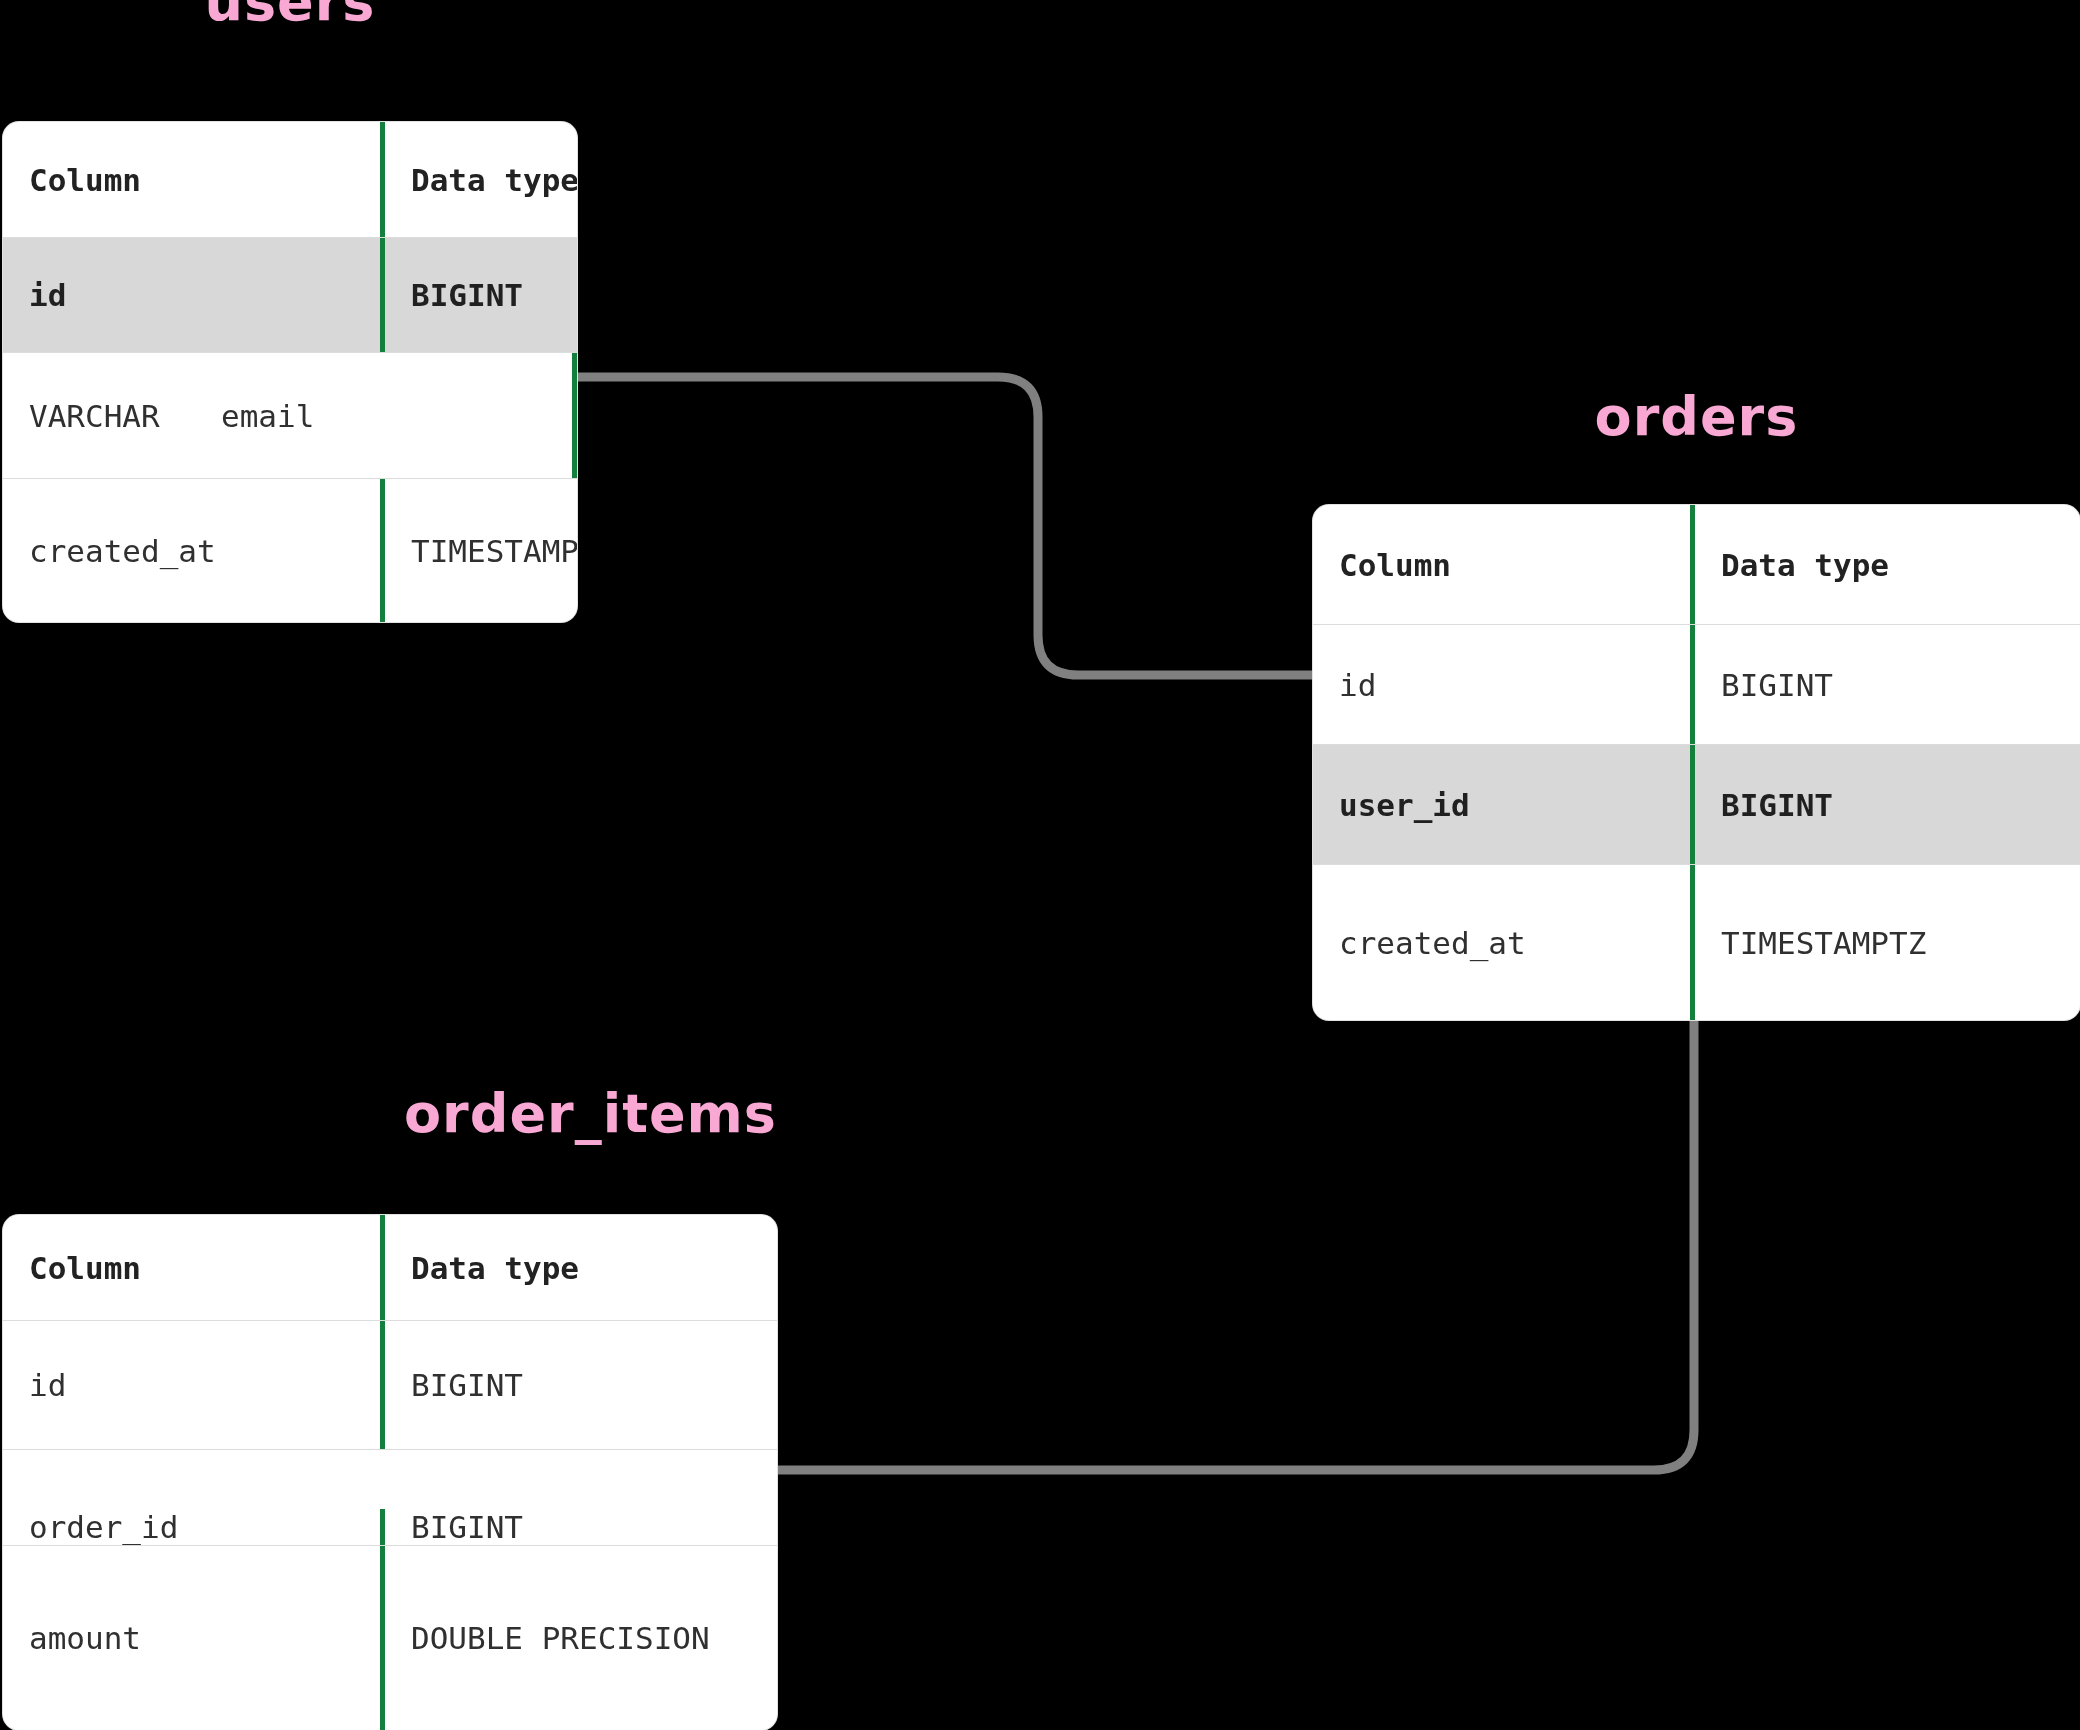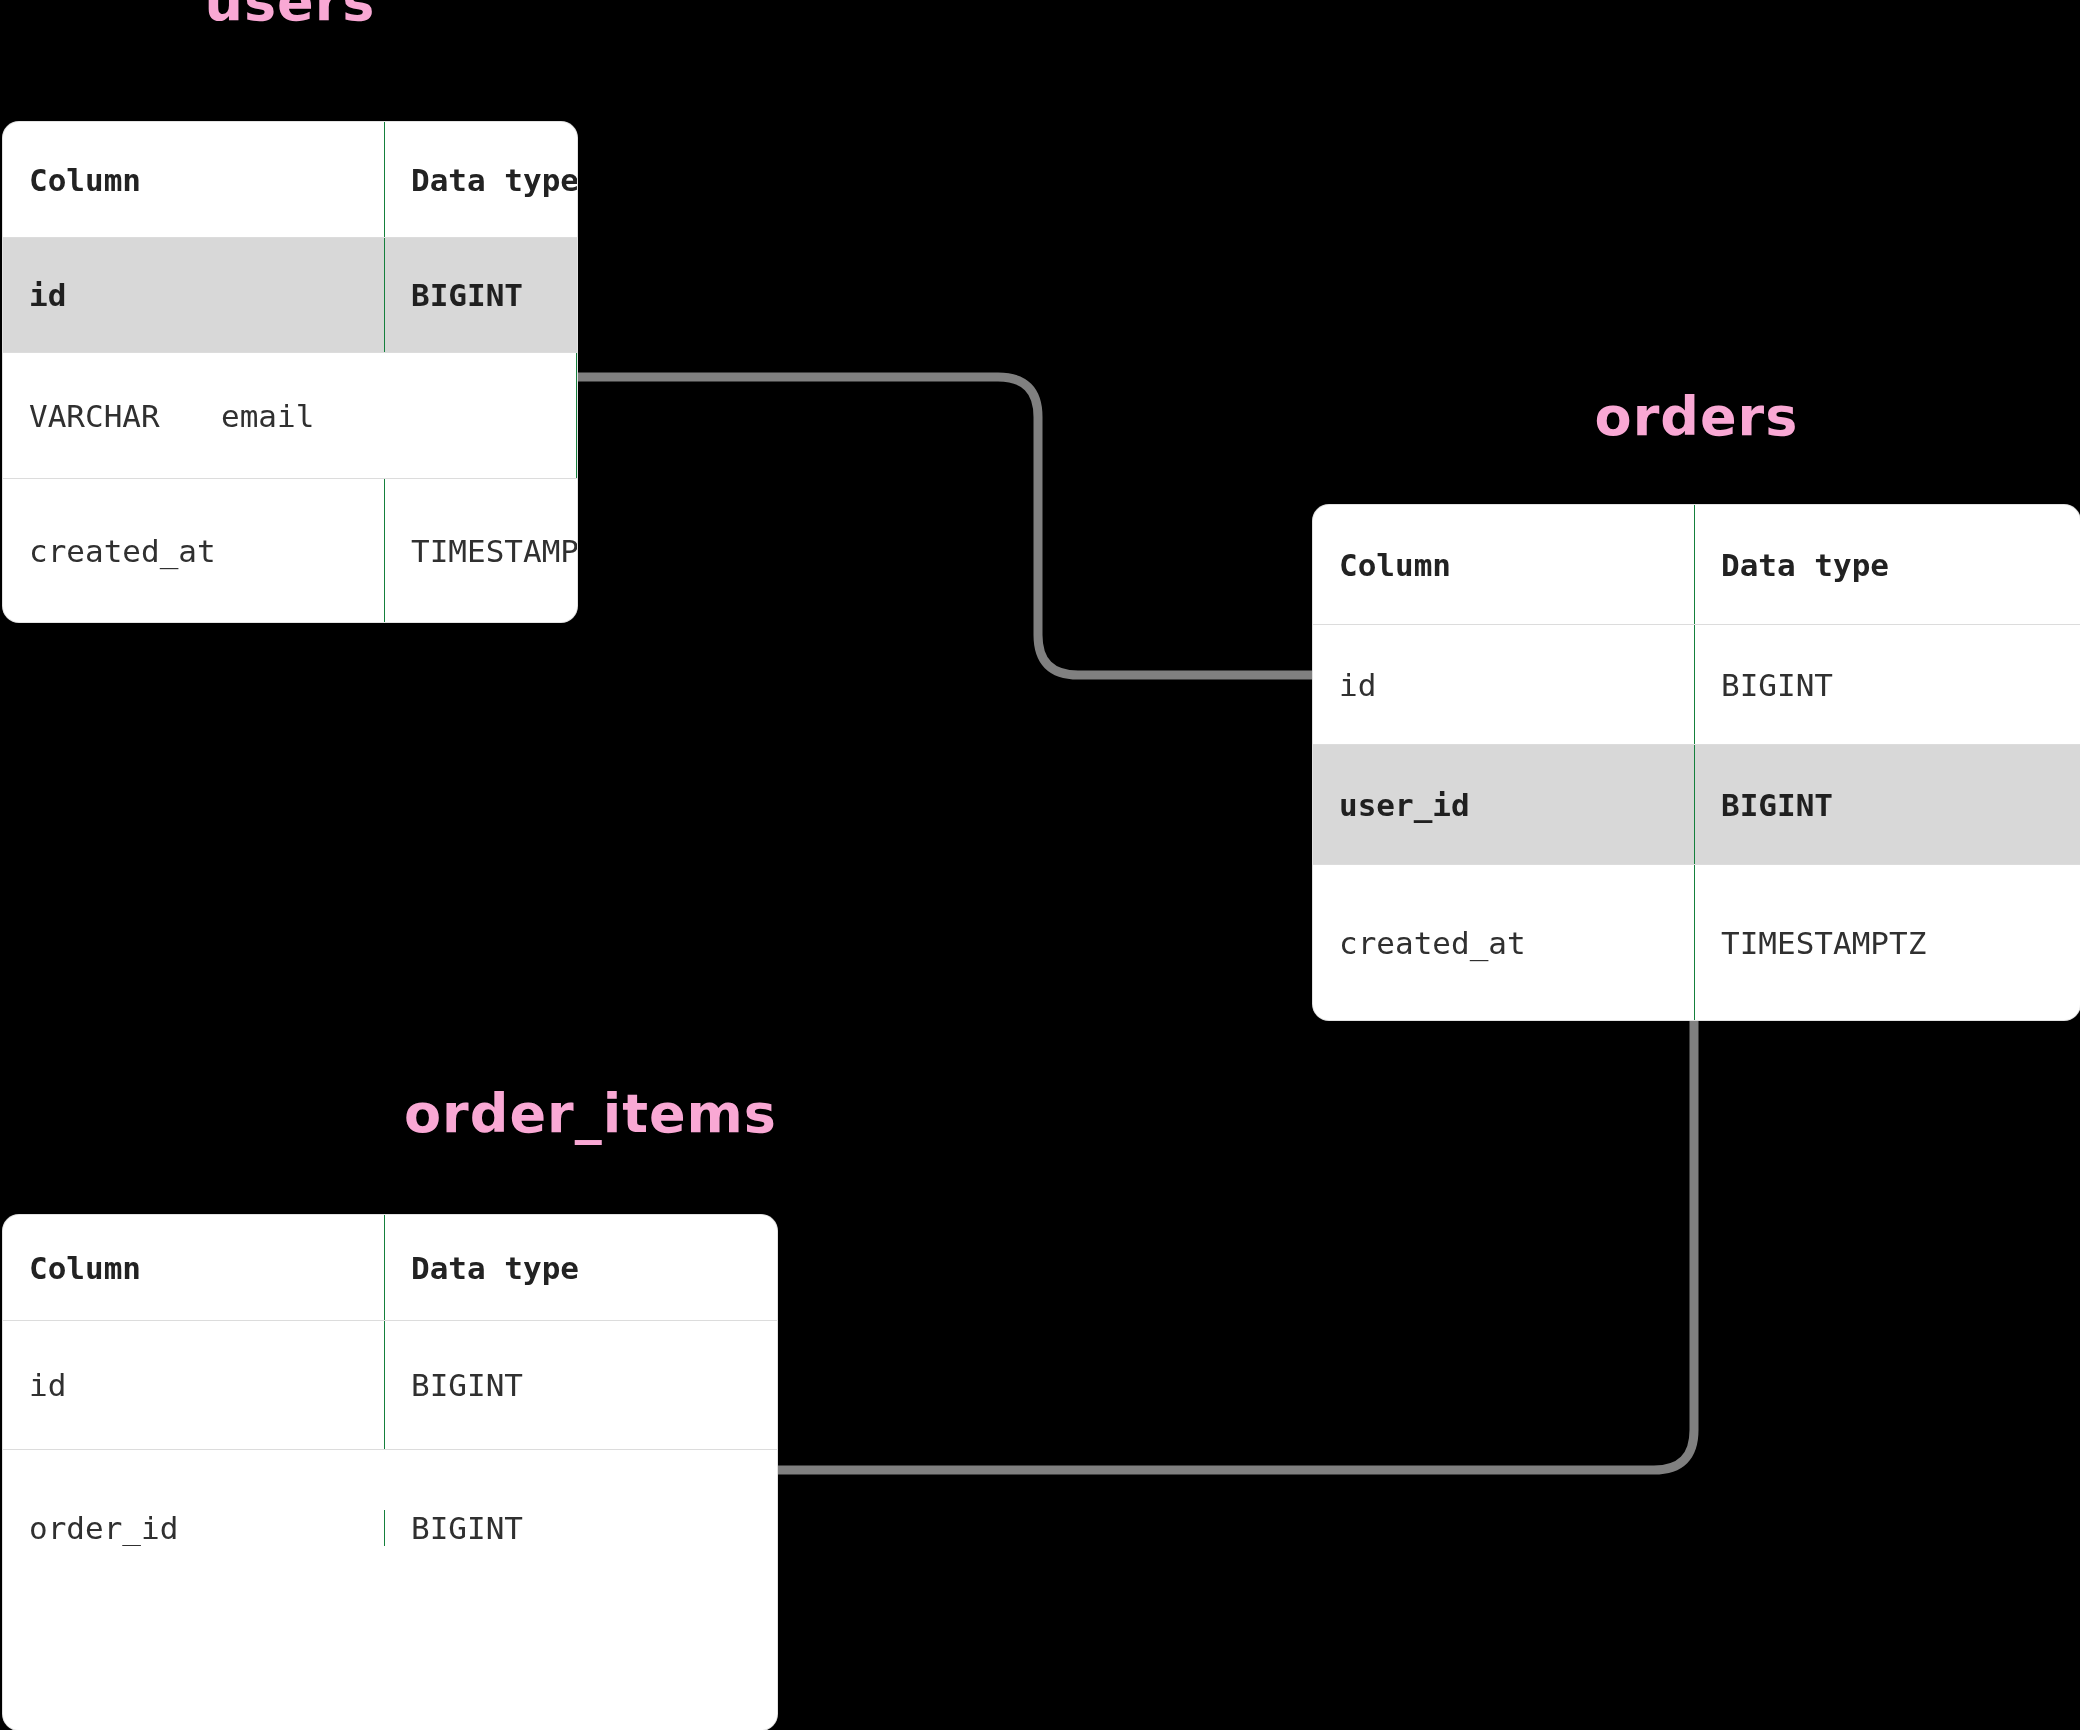--- a/index.html
+++ b/index.html
@@ -54,21 +54,21 @@
   .er-cell {
     box-sizing: border-box;
     display: flex;
     align-items: center;
     font-size: 31px;
     color: #303030;
     padding: 0 26px;
     white-space: nowrap;
     overflow: hidden;
   }
-  .er-cell.col-name { border-right: 1px solid #15803d; }
+  .er-cell.col-name { border-right: 5px solid #15803d; }
   .er-row.header .er-cell { font-weight: bold; color: #222222; }
 </style>
 </head>
 <body>
 
 <div id="canvas">
 
   <svg class="connector-layer" viewBox="0 0 2080 1730" width="2080" height="1730">
 
     <path d="M 578 377
@@ -134,15 +134,19 @@
       <div class="er-cell" style="width:392px;">Data type</div>
     </div>
     <div class="er-row" style="height:129px;">
       <div class="er-cell col-name" style="width:382px;">id</div>
       <div class="er-cell" style="width:392px;">BIGINT</div>
     </div>
     <div class="er-row" style="height:96px;align-items:flex-end;">
       <div class="er-cell col-name" style="width:382px;">order_id</div>
       <div class="er-cell" style="width:392px;">BIGINT</div>
     </div>
+    <div class="er-row" style="height:184px;">
+      <div class="er-cell col-name" style="width:382px;">amount</div>
+      <div class="er-cell" style="width:392px;">DOUBLE PRECISION</div>
+    </div>
   </div>
 
 </div>
 
 </body></html>

